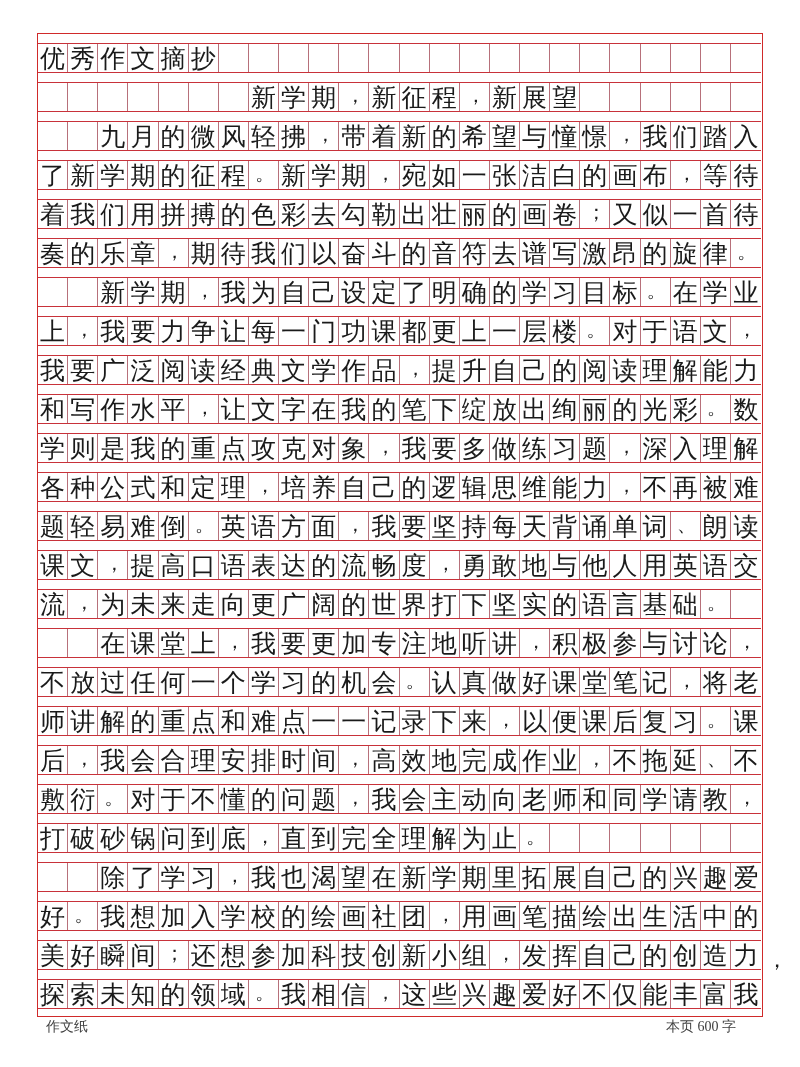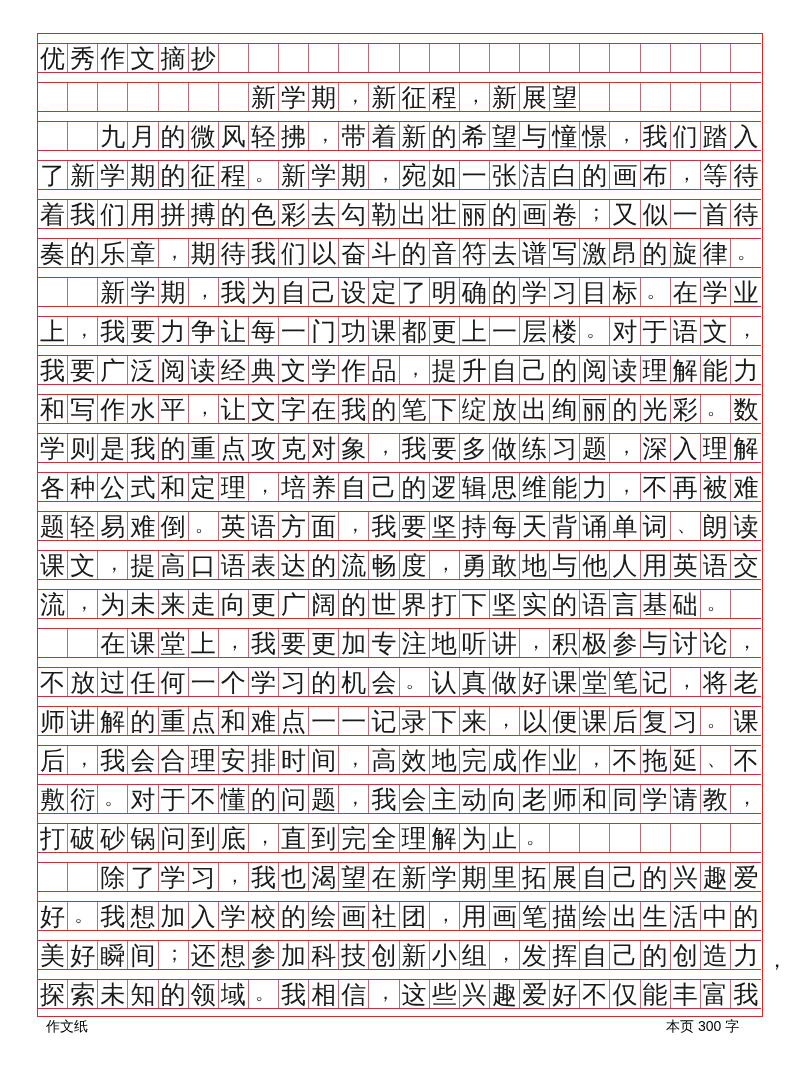--- a/index.html
+++ b/index.html
@@ -8,22 +8,22 @@
   #sheet { position: absolute; left: 37px; top: 33px; width: 726px; height: 984px;
            border: 1.5px solid #d02a2a; box-sizing: border-box; }
   .row { position: absolute; left: 0; width: 723px; height: 30px;
          border-top: 1px solid #c8323a; border-bottom: 1px solid #c8323a;
          box-sizing: border-box; display: flex; }
   .cell { width: 30.125px; height: 100%; box-sizing: border-box;
           border-right: 1px solid #b7707a; display: flex; align-items: center;
           justify-content: center; font-size: 25px; line-height: 1; color: #1a1a1a; }
   .cell:last-child { border-right: none; }
   .overflow { position: absolute; font-size: 22px; color: #1a1a1a; }
-  .footer { position: absolute; top: 1018px; font-size: 14px; color: #000000;
-            font-family: Liberation Sans, sans-serif; }
+  .footer { position: absolute; top: 1018px; font-size: 14px; color: #404040;
+            font-family: Liberation Serif, serif; }
 </style>
 </head>
 <body>
 
 <div id="sheet">
     <div class="row" style="top: 9px;">
       <div class="cell">优</div>
       <div class="cell">秀</div>
       <div class="cell">作</div>
       <div class="cell">文</div>
@@ -668,15 +668,15 @@
       <div class="cell">不</div>
       <div class="cell">仅</div>
       <div class="cell">能</div>
       <div class="cell">丰</div>
       <div class="cell">富</div>
       <div class="cell">我</div>
     </div>
   </div>
 
 <div class="footer" style="left:46px;">作文纸</div>
-<div class="footer" style="left:666px;">本页 300 字</div>
+<div class="footer" style="left:666px;">本页 600 字</div>
 
 <div class="overflow" style="left: 766px; top: 945px;">，</div>
 
 </body></html>

